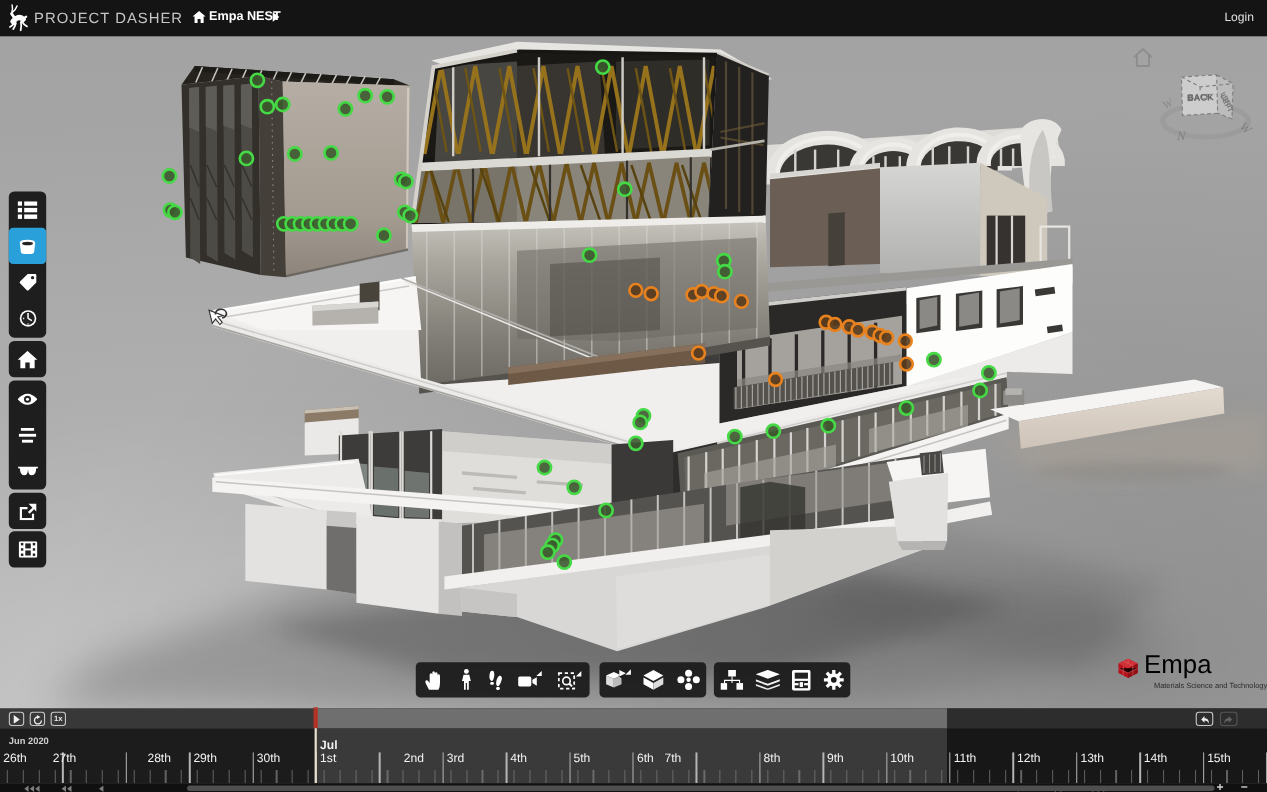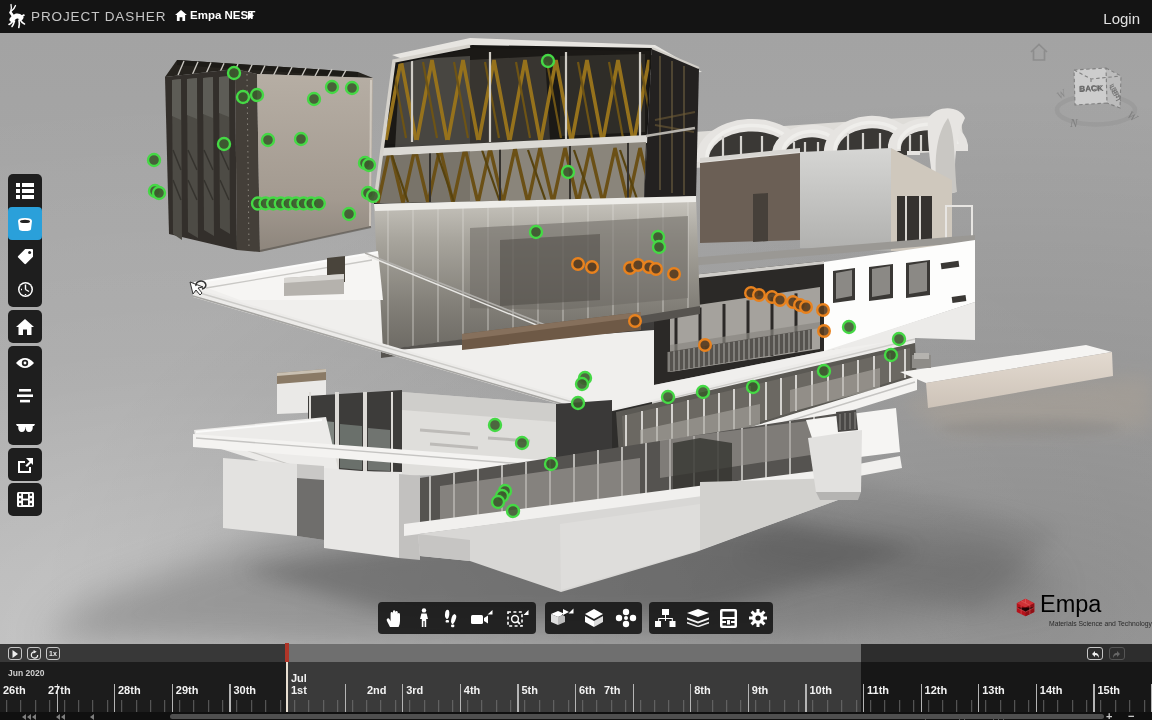--- a/index.html
+++ b/index.html
@@ -3,42 +3,42 @@
 *{margin:0;padding:0;box-sizing:border-box}
 html,body{width:1152px;height:720px;overflow:hidden;background:#a7a7a7;font-family:"Liberation Sans",sans-serif}
 #stage{position:absolute;top:0;left:0;width:1152px;height:720px}
 #scene{position:absolute;top:0;left:0}
 
 #topbar{position:absolute;top:0;left:0;width:1152px;height:33px;background:#141414;z-index:20}
 #logo{position:absolute;left:7px;top:3px;width:19px;height:26px}
 #ptitle{position:absolute;left:31px;top:9px;font-size:13.5px;letter-spacing:0.9px;color:#c6c6c6}
 #crumb{position:absolute;left:175px;top:9px;width:90px;height:14px;color:#fff;font-size:11.5px;font-weight:bold}
 #crumb svg{vertical-align:-2px}
-#login{position:absolute;right:12px;top:10px;color:#e0e0e0;font-size:15px}
+#login{position:absolute;right:12px;top:10px;color:#e0e0e0;font-size:11px}
 
 .sgroup{position:absolute;left:8px;width:34px;background:#1e1e1e;border-radius:5px;z-index:15}
 .sbtn{width:34px;height:33px;display:flex;align-items:center;justify-content:center}
 .sbtn.active{background:#2aa0da;border-radius:4px}
 
 .tgroup{position:absolute;height:32px;background:rgba(26,26,26,.93);border-radius:4px;display:flex;align-items:center;justify-content:space-around;z-index:15}
 #tg1{left:378px;top:602px;width:158px}
 #tg2{left:545px;top:602px;width:97px}
 #tg3{left:649px;top:602px;width:124px}
 
 #tl{position:absolute;top:644px;left:0;width:1128px;height:76px;background:#737373;z-index:18}
 #tlctrl{position:absolute;top:0;left:0;width:1152px;height:18px;background:#383838}
 #tlsel1{position:absolute;top:0;left:287px;width:574px;height:18px;background:#6f6f6f}
 #tlsel2{position:absolute;top:0;left:861px;width:291px;height:18px;background:#2d2d2d}
 #tlband{position:absolute;top:18px;left:0;width:1152px;height:50px;background:#1c1c1c}
 #tlbandsel{position:absolute;top:18px;left:287px;width:574px;height:50px;background:#3a3a3a}
 #tlbot{position:absolute;top:68px;left:0;width:1152px;height:8px;background:#101010}
 #scrollthumb{position:absolute;top:69.5px;left:170px;width:934px;height:5px;background:#4f4f4f;border-radius:3px}
 .tick-min{position:absolute;top:56px;left:0;width:1152px;height:12px;background:repeating-linear-gradient(90deg,#7a7a7a 0 1px,transparent 1px 14.4px);background-position:6.2px 0;opacity:.75}
 .tick-day{position:absolute;top:40px;left:0;width:1152px;height:28px;background:repeating-linear-gradient(90deg,#b5b5b5 0 1.2px,transparent 1.2px 57.6px);background-position:-1px 0}
-.dlab{position:absolute;top:40px;font-size:11px;font-weight:bold;color:#f2f2f2}
+.dlab{position:absolute;top:40px;font-size:11px;font-weight:normal;color:#f2f2f2}
 #jun{position:absolute;top:24px;left:8px;font-size:8.5px;color:#cfcfcf;font-weight:bold}
 #jul{position:absolute;top:28px;left:291px;font-size:11px;font-weight:bold;color:#f2f2f2}
 #playhead-r{position:absolute;top:-1px;left:285px;width:4px;height:19px;background:#b03528}
 #playhead-w{position:absolute;top:18px;left:286px;width:2px;height:50px;background:#e9e0d2}
 .tbtn{position:absolute;top:3px;width:14px;height:13px;border:1px solid #c7c7c7;border-radius:3px;color:#e8e8e8;font-size:7px;line-height:11px;text-align:center;font-weight:bold}
 
 #empa{position:absolute;left:0;top:0;z-index:5}
 </style></head><body>
 <div id="stage">
 <svg id="scene" width="1152" height="720" viewBox="0 0 1152 720">
@@ -803,21 +803,21 @@
   <div id="tlctrl"></div>
       <div id="tlsel1"></div>
       <div id="tlsel2"></div>
   <div id="playhead-r"></div>
       <div id="playhead-w"></div>
   <div id="jun">Jun 2020</div>
       <div id="jul">Jul</div>
   <div id="labels">
         <span class="dlab" style="left:3.0px">26th</span>
         <span class="dlab" style="left:48px">27th</span>
-        <span class="dlab" style="left:118px">28th</span>
+        <span class="dlab" style="left:134px">28th</span>
         <span class="dlab" style="left:175.8px">29th</span>
         <span class="dlab" style="left:233.4px">30th</span>
         <span class="dlab" style="left:291.0px">1st</span>
         <span class="dlab" style="left:367px">2nd</span>
         <span class="dlab" style="left:406.2px">3rd</span>
         <span class="dlab" style="left:463.8px">4th</span>
         <span class="dlab" style="left:521.4px">5th</span>
         <span class="dlab" style="left:579.0px">6th</span>
         <span class="dlab" style="left:604px">7th</span>
         <span class="dlab" style="left:694.2px">8th</span>

